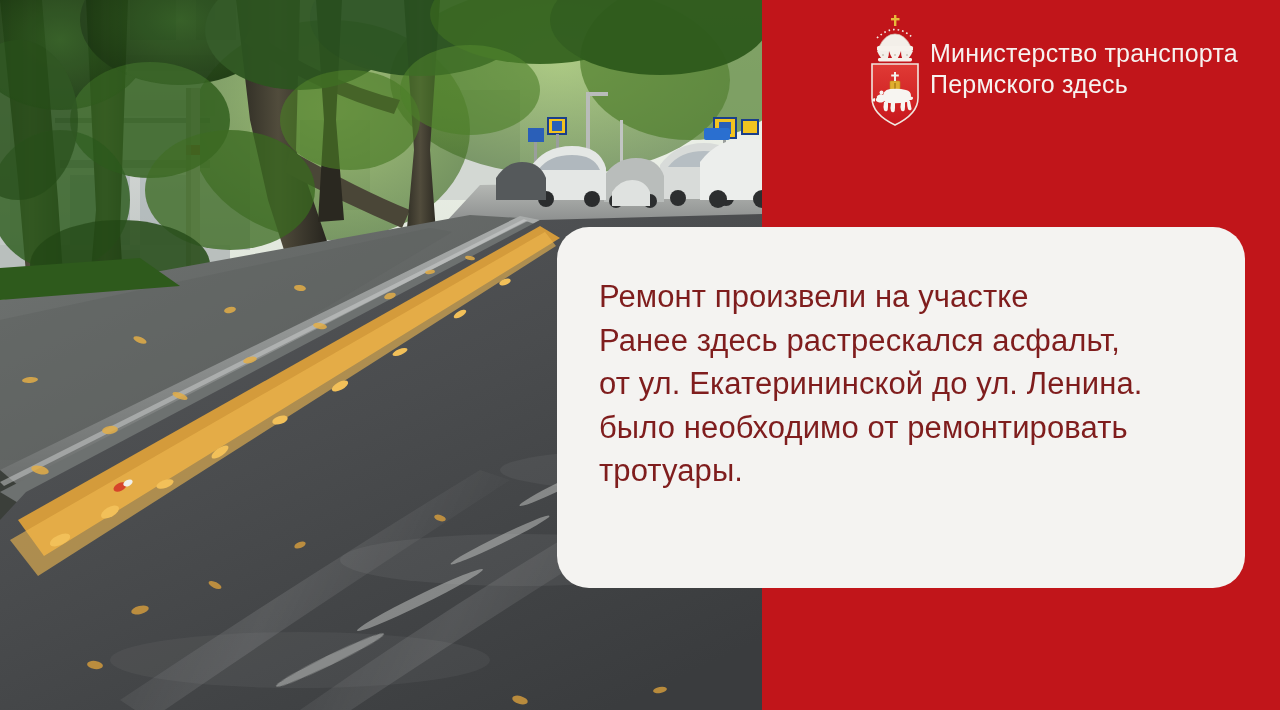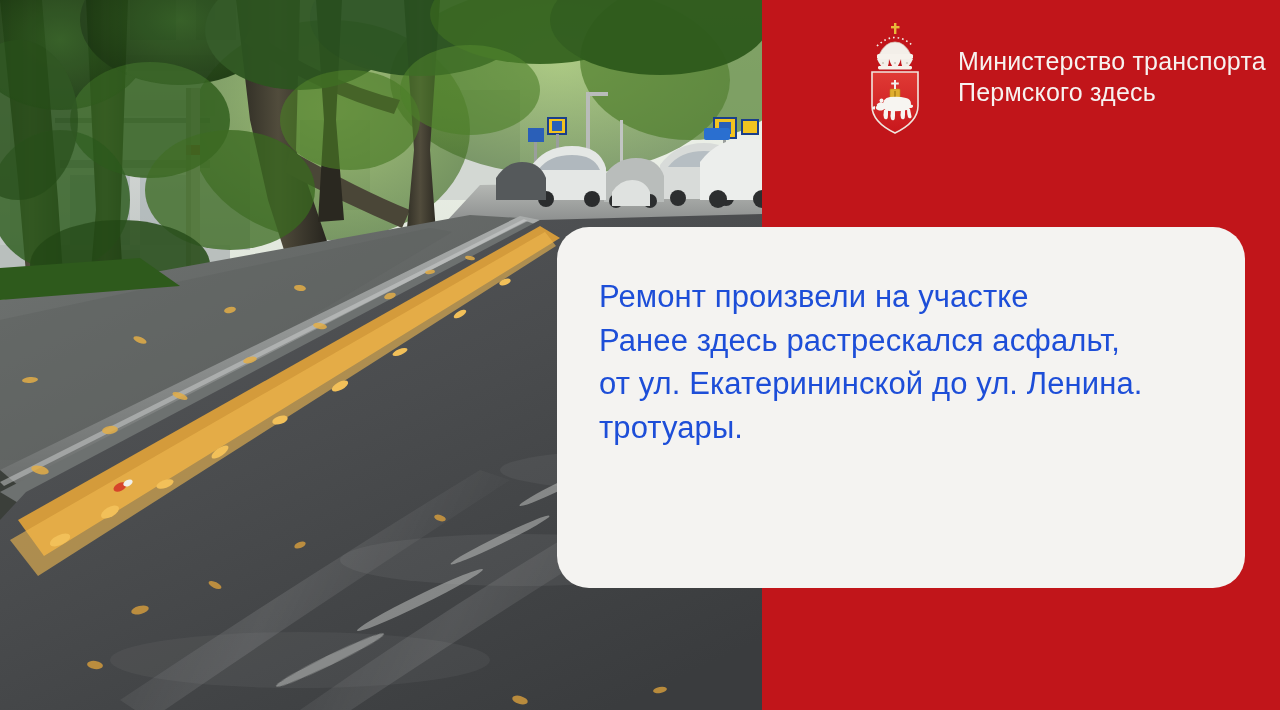--- a/index.html
+++ b/index.html
@@ -39,24 +39,24 @@
     top: 0;
     width: 518px;
     height: 710px;
     background: #c1151a;
   }
 
   
   .brand {
     position: absolute;
     left: 864px;
-    top: 22px;
+    top: 14px;
     display: flex;
     align-items: flex-start;
-    gap: 32px;
+    gap: 4px;
     z-index: 6;
   }
   .emblem { width: 62px; height: 112px; display: block; }
   .brand-text {
     color: #f7f2f0;
     font-size: 25px;
     line-height: 31px;
     letter-spacing: 0.2px;
     padding-top: 24px;
     white-space: nowrap;
@@ -70,21 +70,21 @@
     top: 227px;
     width: 688px;
     height: 361px;
     background: #f4f3f1;
     border-radius: 32px;
     z-index: 5;
     box-sizing: border-box;
     padding: 48px 42px 40px 42px;
   }
   .card-text {
-    color: #1d4ed8;
+    color: #7f1d1d;
     font-size: 31px;
     line-height: 43.5px;
     letter-spacing: 0.1px;
   }
   .card-text .ln { display: block; white-space: nowrap; }
 </style>
 </head>
 <body>
 
 <div class="poster">
@@ -393,17 +393,18 @@
       <span class="ln">Министерство транспорта</span>
       <span class="ln">Пермского здесь</span>
     </div>
   </div>
 
   <div class="card">
     <div class="card-text">
       <span class="ln">Ремонт произвели на участке</span>
       <span class="ln">Ранее здесь растрескался асфальт,</span>
       <span class="ln">от ул. Екатерининской до ул. Ленина.</span>
+      <span class="ln">было необходимо от ремонтировать</span>
       <span class="ln">тротуары.</span>
     </div>
   </div>
 
 </div>
 
 </body></html>

